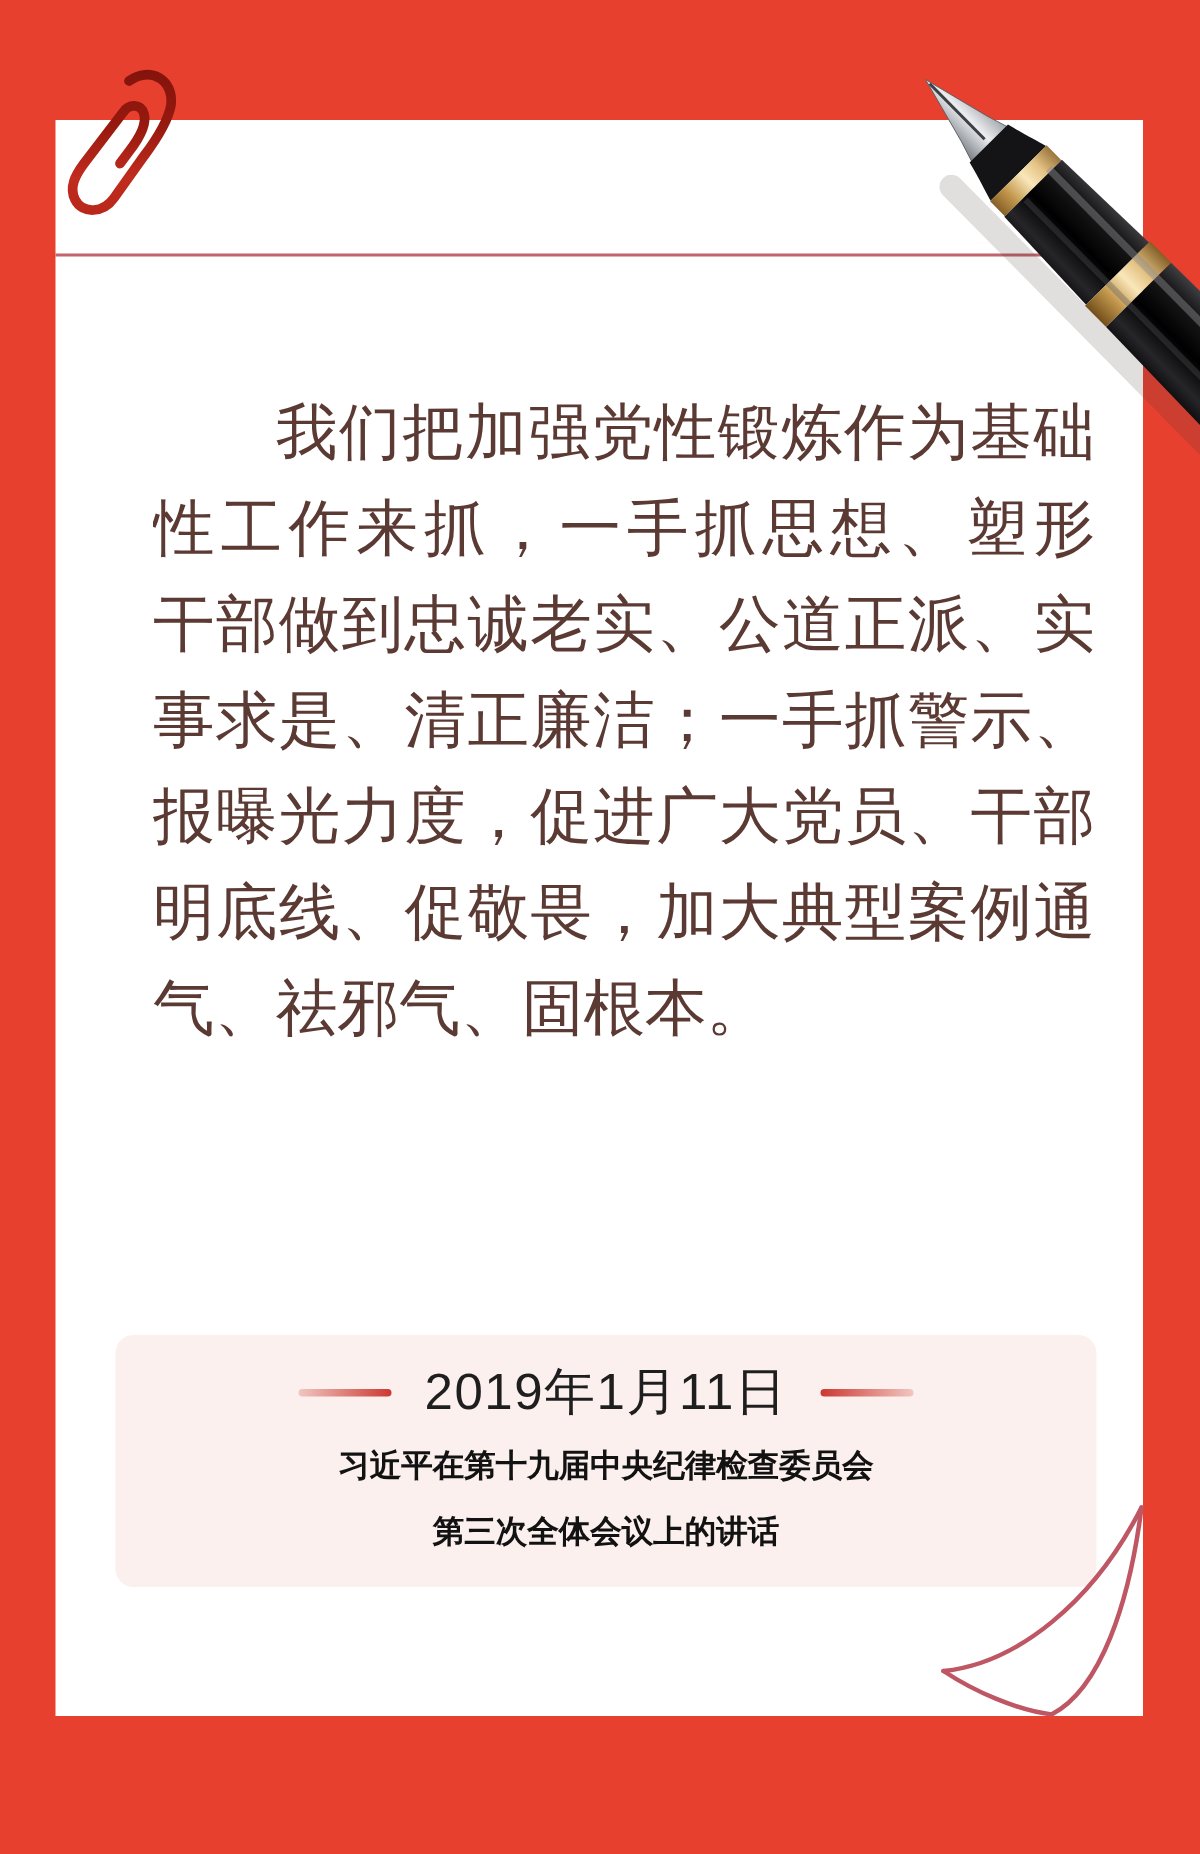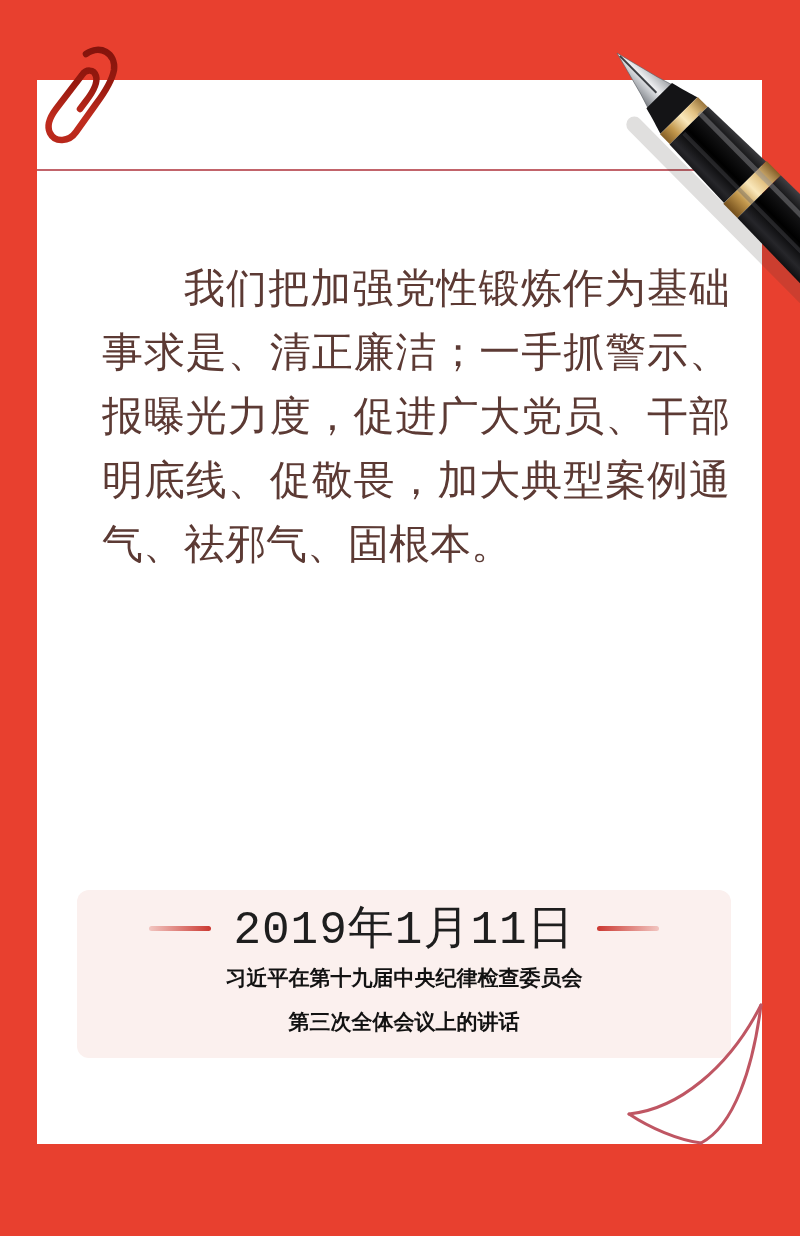--- a/index.html
+++ b/index.html
@@ -35,22 +35,22 @@
   .cite-panel{
     position:absolute;left:77px;top:890px;width:654px;height:168px;
     background:#fbf0ee;border-radius:12px;
     display:flex;flex-direction:column;align-items:center;
   }
   .date-row{
     margin-top:14px;height:48px;
     display:flex;align-items:center;justify-content:center;gap:22px;
   }
   .date-text{
-    font-family:Liberation Mono, monospace;
-    font-size:46px;color:#1e1e1e;letter-spacing:1px;
+    font-family:Liberation Sans, sans-serif;
+    font-size:34px;color:#1e1e1e;letter-spacing:1px;
   }
   .dash{width:62px;height:5px;border-radius:3px;}
   .dash-left{background:linear-gradient(90deg,#f2c6c1 0%,#cb3831 100%);}
   .dash-right{background:linear-gradient(270deg,#f2c6c1 0%,#cb3831 100%);}
   .attr-line{
     font-family:"Liberation Sans", sans-serif;
     font-weight:700;font-size:21px;color:#121212;
     height:44px;line-height:44px;text-align:center;
   }
   .attr-line1{margin-top:4px;}
@@ -60,20 +60,22 @@
 <body>
 
 <div class="stage">
 
   <div class="card"></div>
 
   <div class="divider"></div>
 
   <div class="quote">
     <div class="qline qline-first">我们把加强党性锻炼作为基础</div>
+    <div class="qline">性工作来抓，一手抓思想、塑形</div>
+    <div class="qline">干部做到忠诚老实、公道正派、实</div>
     <div class="qline">事求是、清正廉洁；一手抓警示、</div>
     <div class="qline">报曝光力度，促进广大党员、干部</div>
     <div class="qline">明底线、促敬畏，加大典型案例通</div>
     <div class="qline qline-last">气、祛邪气、固根本。</div>
   </div>
 
   <div class="cite-panel">
     <div class="date-row">
       <span class="dash dash-left"></span>
       <span class="date-text">2019年1月11日</span>

